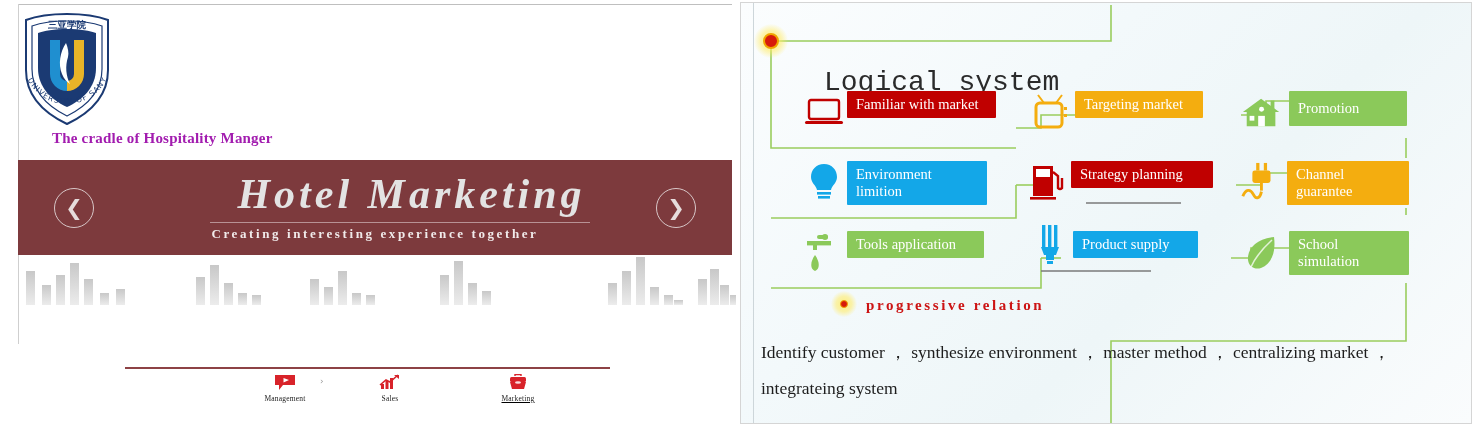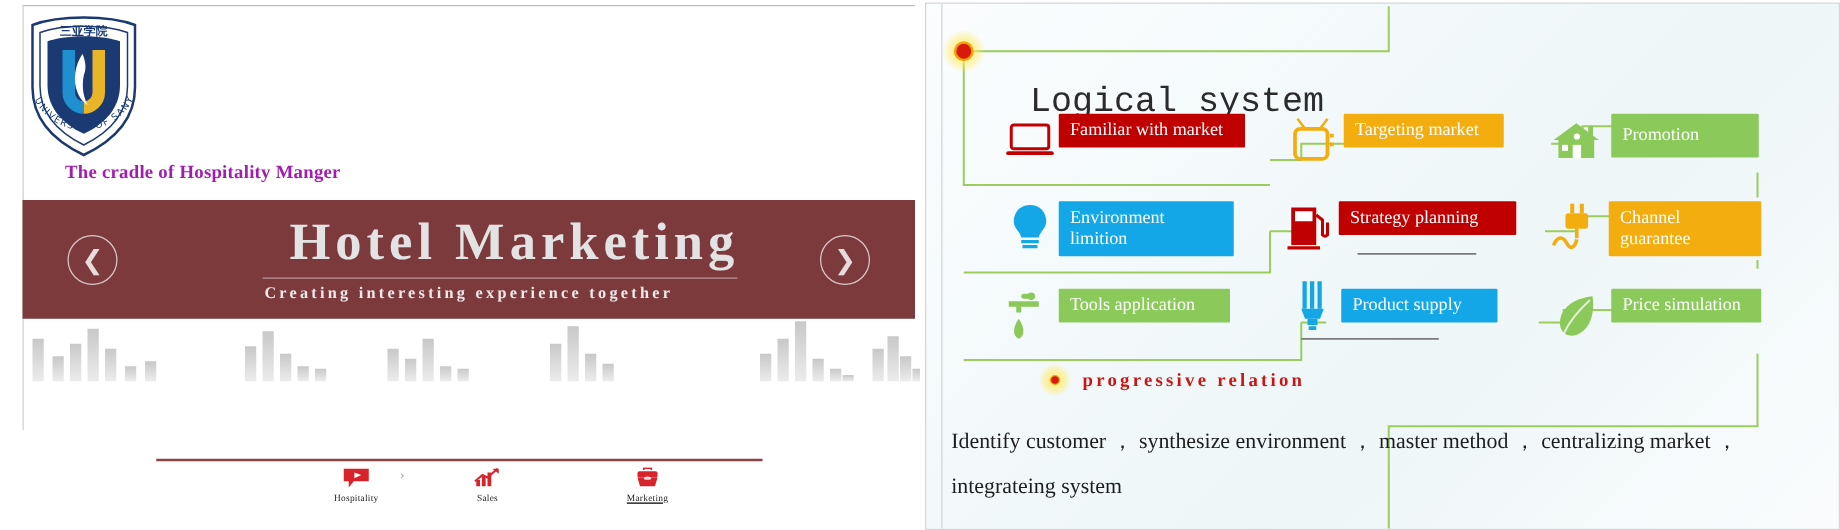--- a/index.html
+++ b/index.html
@@ -12,21 +12,21 @@
   .left-vline{position:absolute;left:18px;top:4px;width:1px;height:340px;background:#cfcfcf;}
 
   .logo{position:absolute;left:8px;top:10px;width:118px;height:118px;}
 
   .tagline{position:absolute;left:52px;top:130px;font-family:"Liberation Serif",serif;
            font-size:15px;font-weight:bold;color:#a21caf;letter-spacing:.2px;}
 
   .banner{position:absolute;left:18px;top:160px;width:714px;height:95px;background:#7d3a3d;}
   .banner-title{position:absolute;left:0;top:11px;width:787px;text-align:center;
                 font-family:"Liberation Serif",serif;font-size:42px;font-weight:bold;
-                color:#e3e3e3;letter-spacing:4px;line-height:46px;}
+                color:#e3e3e3;letter-spacing:4px;line-height:46px;font-style:italic;}
   .banner-rule{position:absolute;left:192px;top:62px;width:380px;height:1px;background:#b89295;}
   .banner-sub{position:absolute;left:0;top:66px;width:714px;text-align:center;
               font-family:"Liberation Serif",serif;font-size:13px;font-weight:bold;
               color:#f0eaea;letter-spacing:2.6px;}
   .nav-circle{position:absolute;top:28px;width:38px;height:38px;border-radius:50%;
               border:1.4px solid #d8c7c8;color:#e6dcdc;font-size:21px;
               display:flex;align-items:center;justify-content:center;
               font-family:"DejaVu Sans",sans-serif;line-height:1;}
   .nav-prev{left:36px;}
   .nav-next{right:36px;}
@@ -147,21 +147,21 @@
     <div class="divider"></div>
 
     <div class="icon-row">
       <div class="icon-item" style="left:115px;">
         <div class="icon-glyph">
           <svg width="22" height="17" viewBox="0 0 22 17">
             <path d="M1 1 H21 V11 H9 L5 16 V11 H1 Z" fill="#d8232a"></path>
             <path d="M9.5 4 L15 6 L9.5 8.5 Z" fill="#ffffff"></path>
           </svg>
         </div>
-        <div class="icon-label">Hospitality</div>
+        <div class="icon-label">Management</div>
       </div>
       <div class="mini-chev">›</div>
       <div class="icon-item" style="left:220px;">
         <div class="icon-glyph">
           <svg width="22" height="17" viewBox="0 0 22 17">
             <path d="M2 15 L2 10 L5 10 L5 15 Z" fill="#d8232a"></path>
             <path d="M6.5 15 L6.5 7 L9.5 7 L9.5 15 Z" fill="#d8232a"></path>
             <path d="M11 15 L11 4 L14 4 L14 15 Z" fill="#d8232a"></path>
             <path d="M1 11 L7 6 L11 8 L19 1" stroke="#d8232a" stroke-width="1.6" fill="none"></path>
             <path d="M15 1 L20 1 L20 5 Z" fill="#d8232a"></path>
@@ -310,21 +310,21 @@
         <div class="lbl" style="left:44px;width:125px;background:#13a7e8;top:6px;">Product supply</div>
       </div>
 
       <div class="cell" style="left:500px;top:228px;">
         <div class="ibox">
           <svg width="40" height="40" viewBox="0 0 40 40">
             <path d="M32 4 C14 6 5 16 6 27 C7 34 13 37 19 35 C30 31 34 18 32 4 Z" fill="#8bc95a"></path>
             <path d="M30 7 C20 16 13 25 9 34" stroke="#ffffff" stroke-width="1.6" fill="none" opacity=".75"></path>
           </svg>
         </div>
-        <div class="lbl" style="left:48px;width:120px;background:#8bc95a;">Price simulation</div>
+        <div class="lbl" style="left:48px;width:120px;background:#8bc95a;">School simulation</div>
       </div>
 
       <div class="node-dot small" style="left:90px;top:288px;"></div>
       <div class="prog-label" style="left:125px;top:294px;">progressive relation</div>
 
       <div class="body-text" style="left:20px;top:330px;">Identify customer ，  synthesize environment ， master method ， centralizing market ，</div>
       <div class="body-text" style="left:20px;top:366px;">integrateing system</div>
     </div>
   </div>
 

